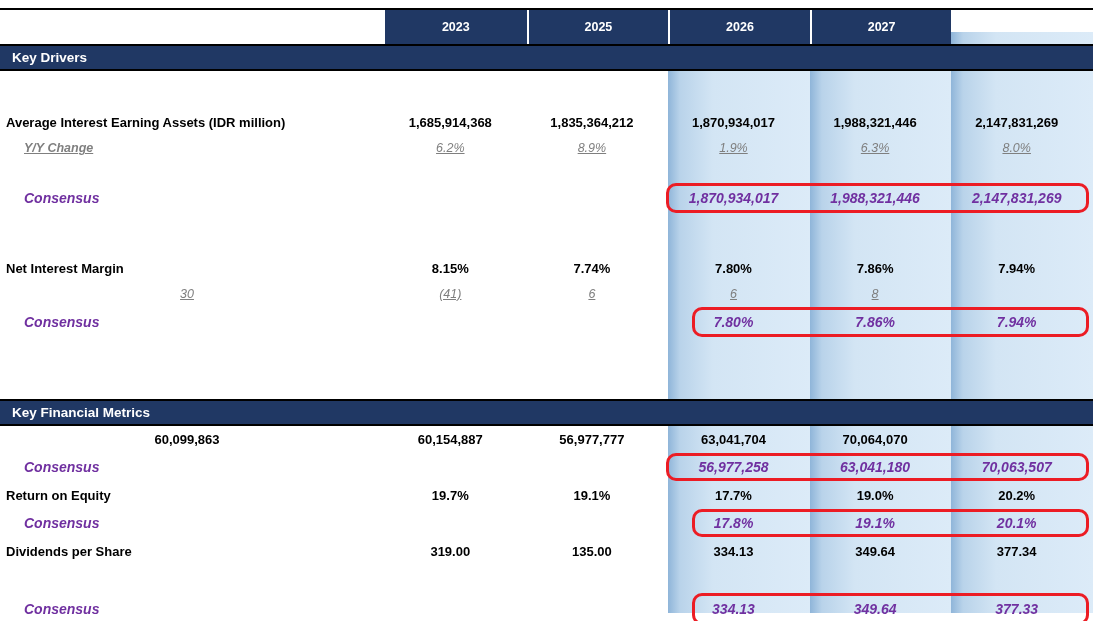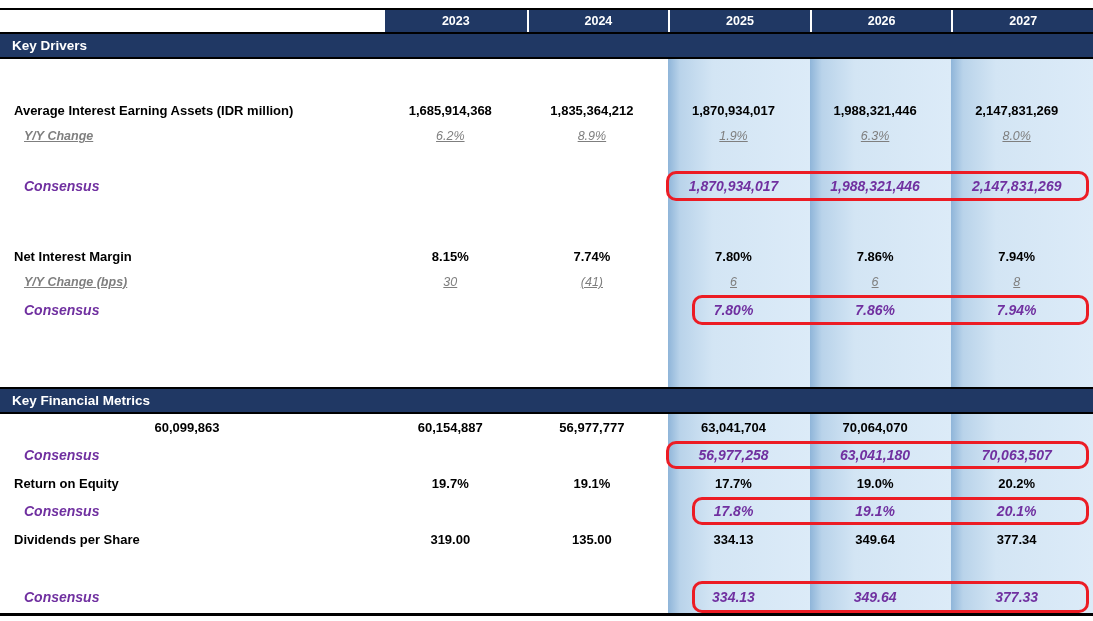--- a/index.html
+++ b/index.html
@@ -19,25 +19,25 @@
   .pad-top { height:8px; }
   .sp { position:relative; z-index:1; }
   .sp-a { height:38px; } .sp-b { height:22px; } .sp-c { height:42px; }
   .sp-d { height:62px; } .sp-e { height:28px; }
 
   .row { position:relative; z-index:1; display:grid; grid-template-columns:385px repeat(5,1fr); align-items:center; }
   .rh26 { height:26px; } .rh27 { height:27px; } .rh28 { height:28px; }
   .rh30 { height:30px; } .rh32 { height:32px; }
 
   .cell { overflow:hidden; white-space:nowrap; }
-  .cell.label { padding-left:14px; }
+  .cell.label { padding-left:6px; }
   .cell.num { text-align:center; padding-right:11px; }
 
   
-  .header-row { height:24px; border-top:2px solid #000; }
+  .header-row { height:36px; border-top:2px solid #000; }
   .header-row .year { background:var(--navy,#203864); color:#fff; font-weight:bold; font-size:12.5px;
       height:100%; display:flex; align-items:center; justify-content:center; }
   .header-row .year + .year { border-left:2px solid #fff; }
   .header-row .blank { background:#fff; height:100%; }
 
   
   .band { position:relative; z-index:1; height:27px; background:var(--navy,#203864); color:#fff;
       font-weight:bold; font-size:13.5px; display:flex; align-items:center; padding-left:12px;
       border-top:2.5px solid #000; border-bottom:2.5px solid #000; }
 
@@ -64,21 +64,20 @@
     <div class="shade-col"></div>
     <div class="shade-col"></div>
     <div class="shade-col"></div>
   </div>
 
   <div class="pad-top"></div>
 
   <div class="row header-row">
     <div class="cell blank"></div>
     <div class="cell year">2023</div>
-    <div class="cell year">2024</div>
     <div class="cell year">2025</div>
     <div class="cell year">2026</div>
     <div class="cell year">2027</div>
   </div>
 
   <div class="band">Key Drivers</div>
 
   <div class="sp sp-a"></div>
 
   <div class="row main rh26">
@@ -116,21 +115,20 @@
   <div class="row main rh26">
     <div class="cell label">Net Interest Margin</div>
     <div class="cell num">8.15%</div>
     <div class="cell num">7.74%</div>
     <div class="cell num">7.80%</div>
     <div class="cell num">7.86%</div>
     <div class="cell num">7.94%</div>
   </div>
 
   <div class="row gray rh26">
-    <div class="cell label">Y/Y Change (bps)</div>
     <div class="cell num">30</div>
     <div class="cell num">(41)</div>
     <div class="cell num">6</div>
     <div class="cell num">6</div>
     <div class="cell num">8</div>
   </div>
 
   <div class="row consensus rh30">
     <div class="cell label">Consensus</div>
     <div class="cell num"></div>

